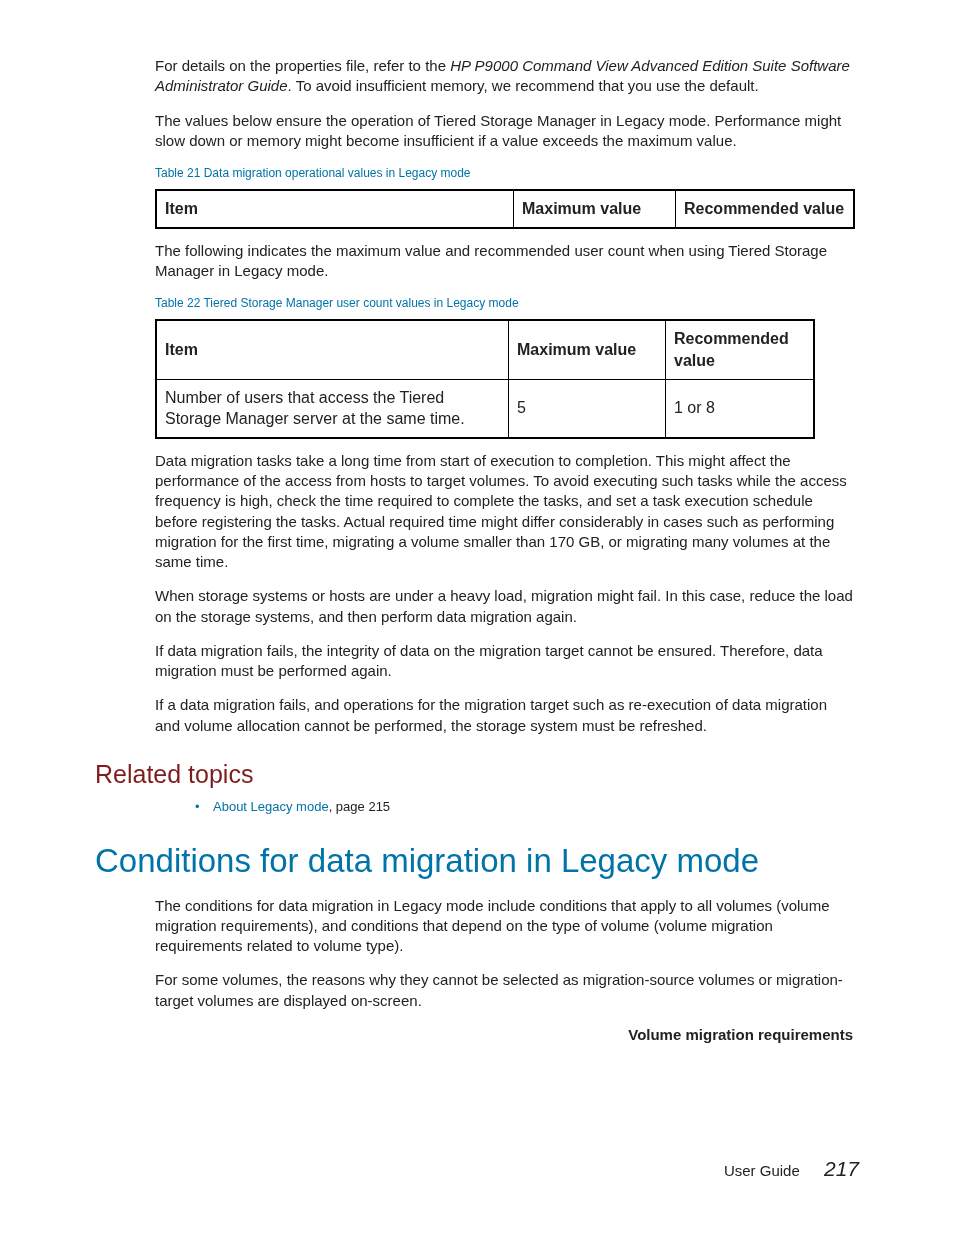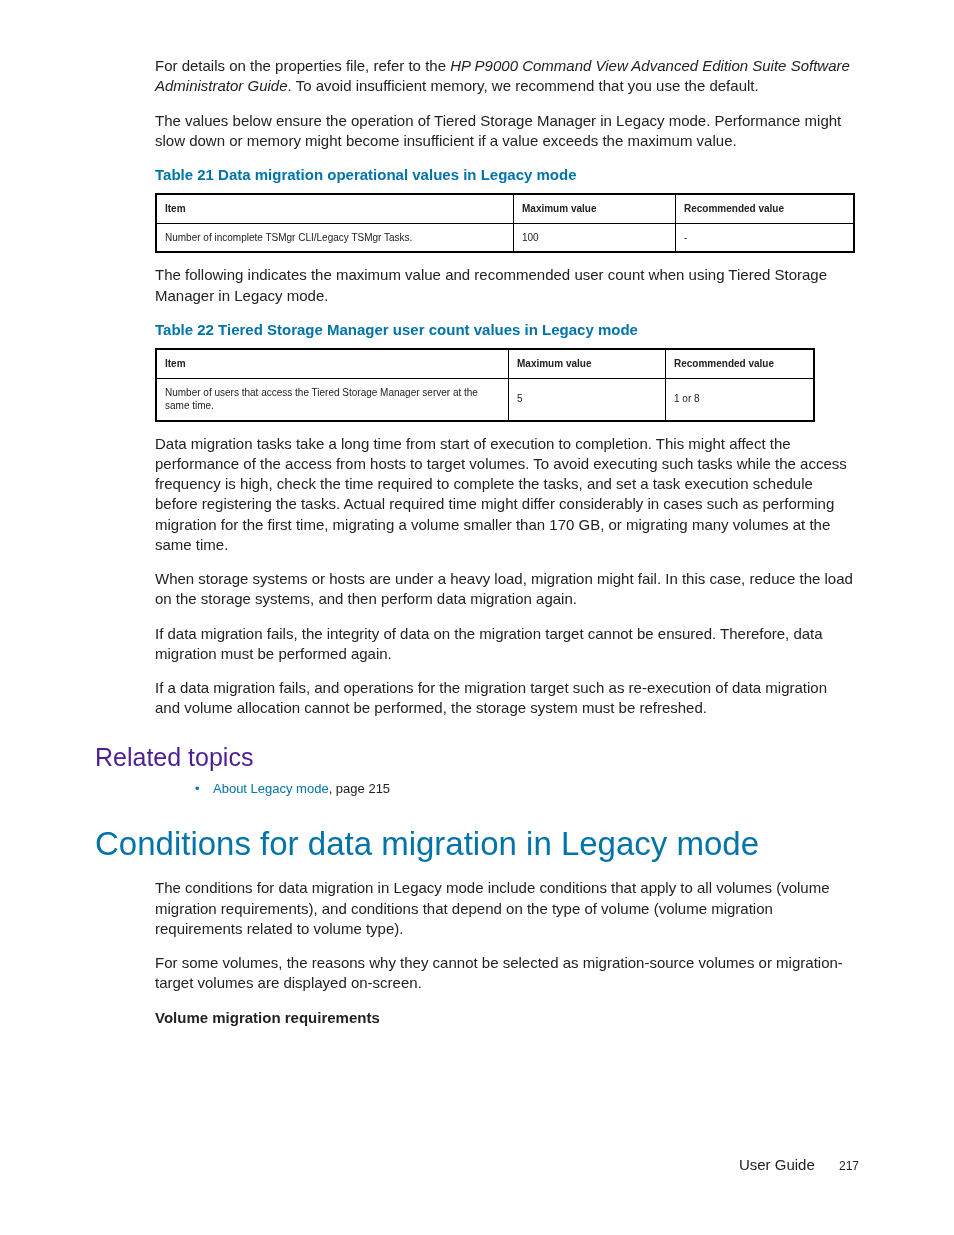--- a/index.html
+++ b/index.html
@@ -9,43 +9,43 @@
     margin: 0;
     padding: 56px 95px 40px 95px;
     width: 954px;
     box-sizing: border-box;
     line-height: 1.35;
   }
   .para { margin: 0 6px 14px 0; padding-left: 60px; }
   .ital { font-style: italic; }
   .table-title {
     color: #0073a8;
-    font-weight: bold;
-    font-size: 15px;
+    font-weight: normal;
+    font-size: 12px;
     padding-left: 60px;
     margin: 4px 0 8px 0;
   }
   table {
     border-collapse: collapse;
     margin-left: 60px;
     margin-bottom: 12px;
     border: 2px solid #000;
   }
   table.t21 { width: 700px; }
   table.t22 { width: 660px; }
   th, td {
     border: 1px solid #000;
     padding: 7px 8px;
     text-align: left;
     vertical-align: middle;
-    font-size: 10px;
+    font-size: 16px;
   }
   th { font-weight: bold; }
   h2.related {
-    color: #4c1d95;
+    color: #7f1d1d;
     font-size: 25px;
     font-weight: normal;
     margin: 22px 0 6px 0;
     padding-left: 0;
   }
   ul.related-list {
     margin: 4px 0 18px 0;
     padding-left: 100px;
     list-style: none;
   }
@@ -61,52 +61,47 @@
     left: 0;
     color: #0073a8;
   }
   .link { color: #0073a8; }
   h1.section {
     color: #0073a8;
     font-size: 33px;
     font-weight: normal;
     margin: 24px 0 12px 0;
   }
-  .bold { font-weight: bold; }
+  .bold { font-weight: bold; text-align: right; }
   .footer {
     position: absolute;
     top: 1155px;
     width: 764px;
     text-align: right;
     font-size: 15px;
   }
-  .footer .pn { margin-left: 20px; font-size: 12px; }
+  .footer .pn { margin-left: 20px; font-size: 21px; font-style: italic; }
 </style>
 </head>
 <body>
 
 <p class="para">
   <span>For details on the properties file, refer to the </span><span class="ital">HP P9000 Command View Advanced Edition Suite Software Administrator Guide</span><span>. To avoid insufficient memory, we recommend that you use the default.</span>
 </p>
 
 <p class="para">The values below ensure the operation of Tiered Storage Manager in Legacy mode. Performance might slow down or memory might become insufficient if a value exceeds the maximum value.</p>
 
 <div class="table-title">Table 21 Data migration operational values in Legacy mode</div>
 
 <table class="t21">
   <tbody>
       <tr>
     <th style="width:340px">Item</th>
     <th style="width:145px">Maximum value</th>
     <th>Recommended value</th>
-  </tr>
-  <tr>
-    <td>Number of incomplete TSMgr CLI/Legacy TSMgr Tasks.</td>
-    <td>100</td>
-    <td>-</td>
   </tr>
 </tbody>
   </table>
 
 <p class="para">The following indicates the maximum value and recommended user count when using Tiered Storage Manager in Legacy mode.</p>
 
 <div class="table-title">Table 22 Tiered Storage Manager user count values in Legacy mode</div>
 
 <table class="t22">
   <tbody>

